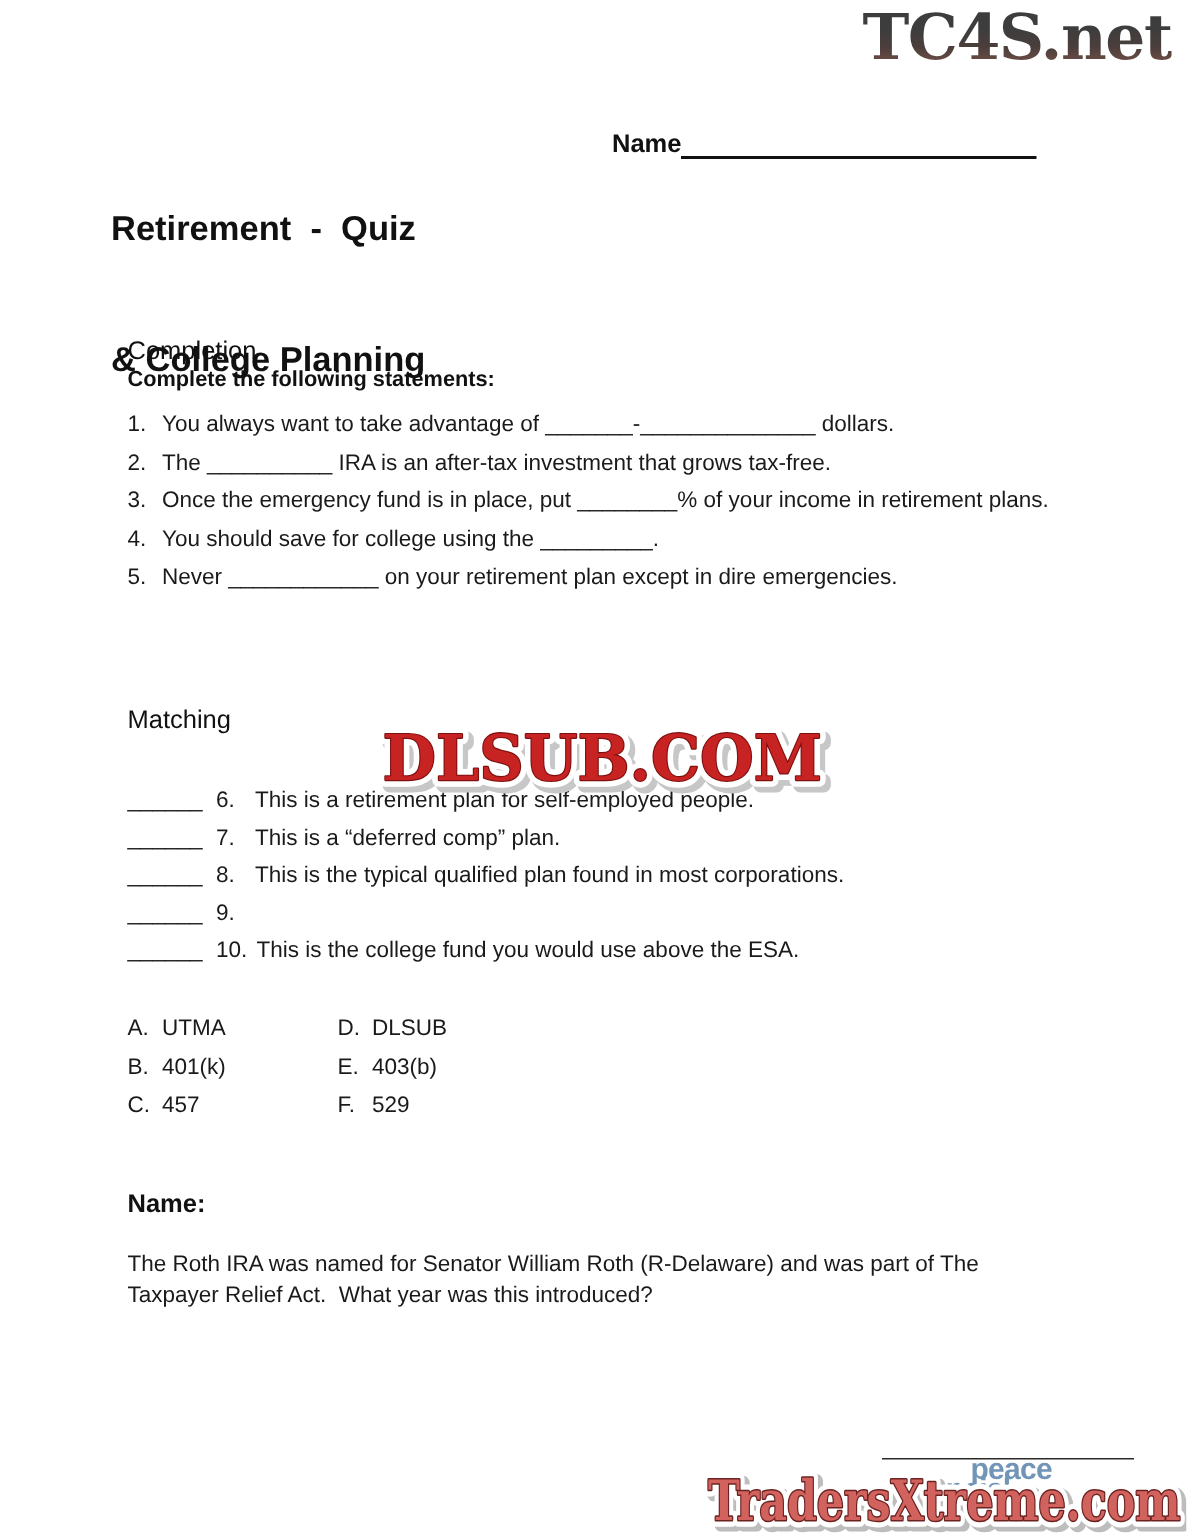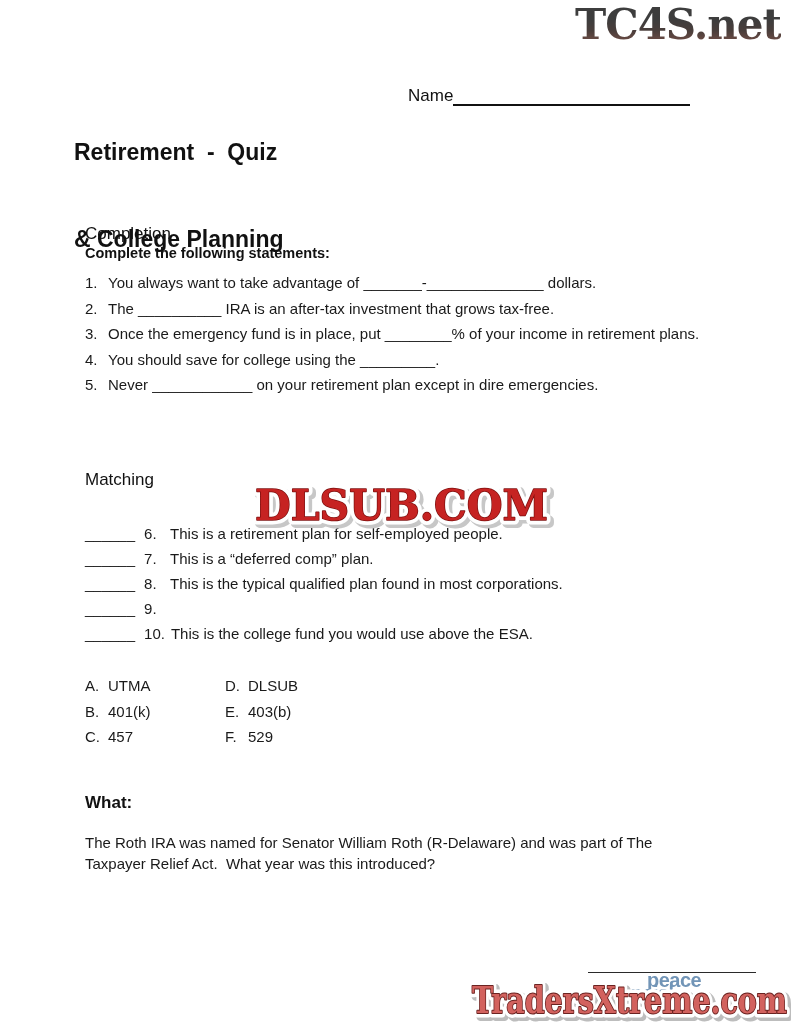--- a/index.html
+++ b/index.html
@@ -11,21 +11,21 @@
   .tc4s{
     position:absolute;top:0px;right:10px;
     font-family:"DejaVu Serif", serif;font-weight:bold;font-size:42px;line-height:50px;
     letter-spacing:-1px;
     background:linear-gradient(to bottom,#3d3d3d 38%,#4a3e3b 62%,#7d5249 92%);
     -webkit-background-clip:text;background-clip:text;color:transparent;
   }
   
   .title{position:absolute;left:74px;top:80px;font-size:23px;font-weight:bold;line-height:29px;white-space:pre;color:#111;}
   
-  .name-row{position:absolute;left:408px;top:86px;font-size:17px;font-weight:normal;color:#111;}
+  .name-row{position:absolute;left:408px;top:86px;font-size:17px;font-weight:bold;color:#111;}
   .name-underline{display:inline-block;width:237px;height:17px;border-bottom:2px solid #111;vertical-align:bottom;}
   
   .sec-head{position:absolute;left:85px;font-size:17px;font-weight:normal;color:#111;}
   .sec-sub{position:absolute;left:85px;font-size:14.5px;font-weight:bold;color:#111;}
   
   .c-list{position:absolute;left:85px;top:273px;width:660px;}
   .c-item{display:flex;font-size:15px;line-height:19px;margin-bottom:6.5px;}
   .c-item .num{flex:none;width:23px;}
   
   .m-list{position:absolute;left:85px;top:524px;width:660px;}
@@ -147,21 +147,21 @@
         <span class="letter">C.</span>
         <span>457</span>
       </div>
       <div class="ans-cell">
         <span class="letter">F.</span>
         <span>529</span>
       </div>
     </div>
   </div>
 
-  <div class="bonus-head">What:</div>
+  <div class="bonus-head">Name:</div>
   <div class="bonus-text">The Roth IRA was named for Senator William Roth (R-Delaware) and was part of The Taxpayer Relief Act.  What year was this introduced?</div>
 
   <svg class="dlsub" viewBox="0 0 306 58" aria-hidden="true">
     <text x="8" y="46" font-size="42" textLength="293" lengthAdjust="spacingAndGlyphs" fill="#c7c7c7" stroke="#c7c7c7" stroke-width="10" stroke-linejoin="round">DLSUB.COM</text>
     <text x="5" y="43" font-size="42" textLength="293" lengthAdjust="spacingAndGlyphs" fill="#ffffff" stroke="#ffffff" stroke-width="9" stroke-linejoin="round">DLSUB.COM</text>
     <text x="5" y="43" font-size="42" textLength="293" lengthAdjust="spacingAndGlyphs" fill="#c62322" stroke="#7e100f" stroke-width="1.5" paint-order="stroke" stroke-linejoin="round">DLSUB.COM</text>
   </svg>
 
   <div class="fp-line"></div>
   <div class="fp-financial">financial</div>

